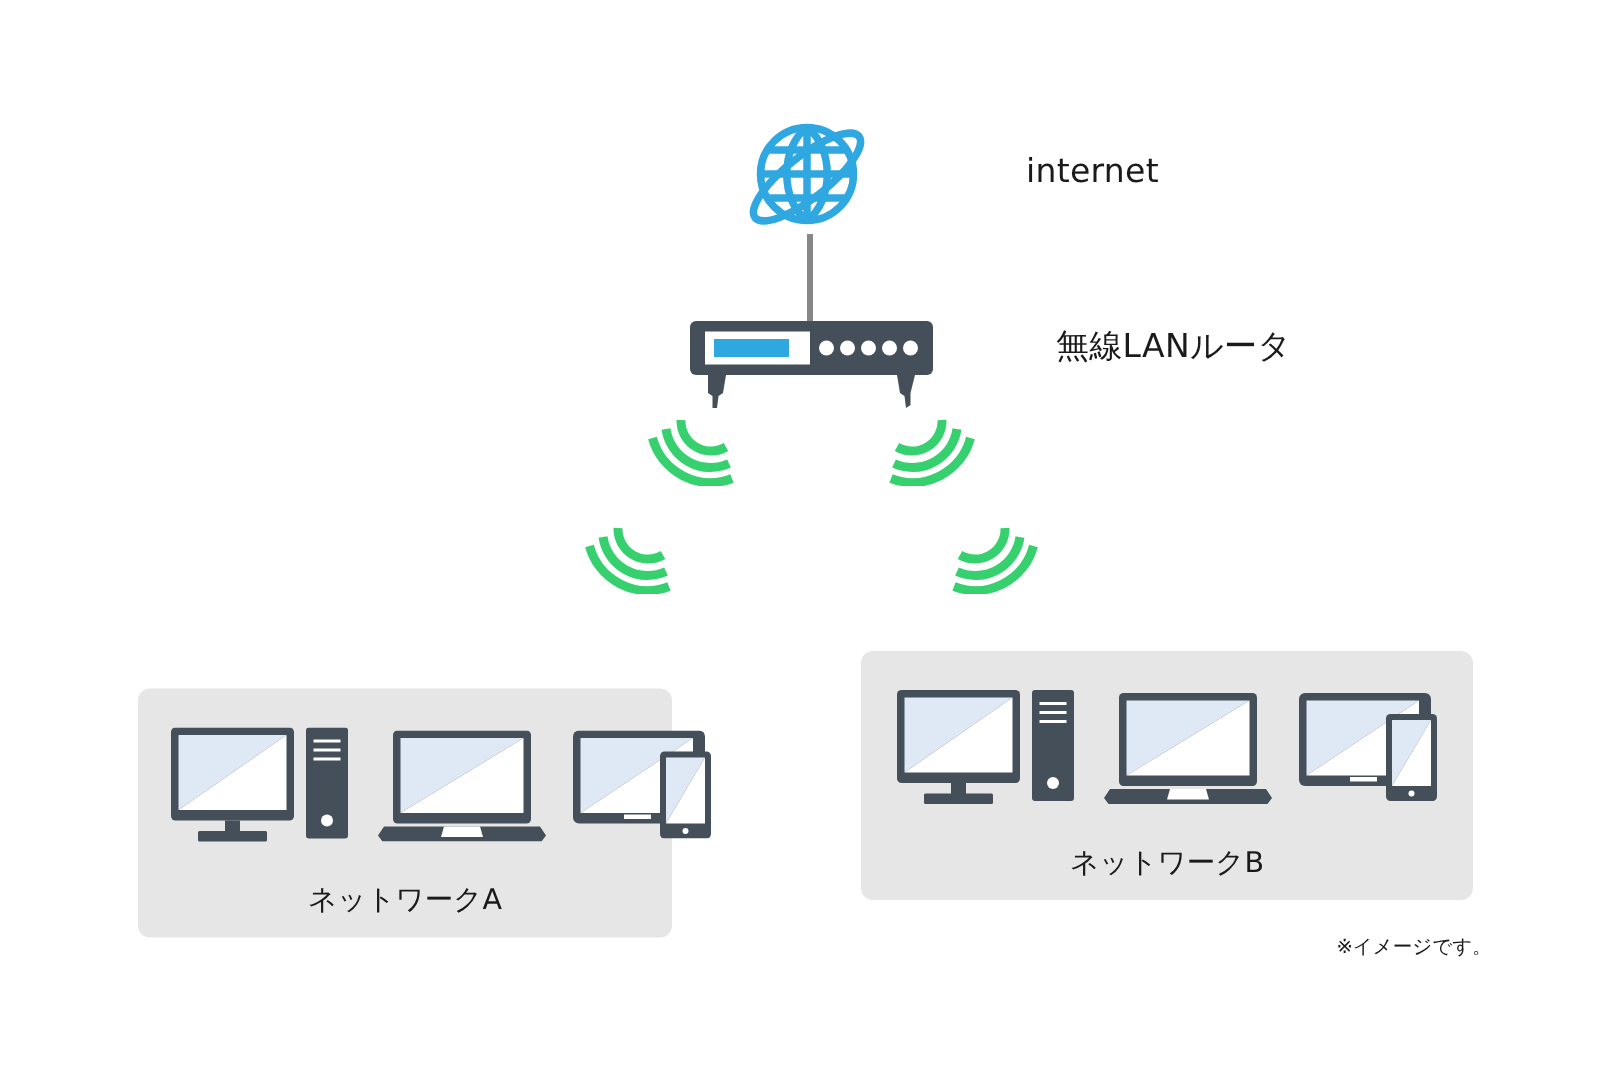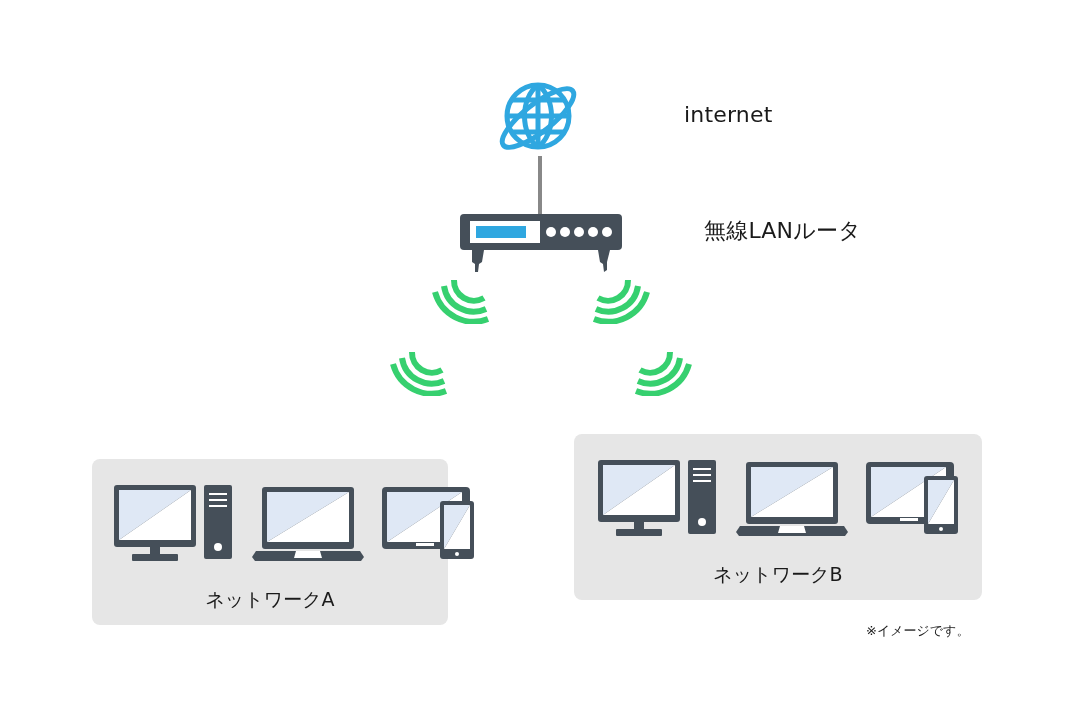--- a/index.html
+++ b/index.html
@@ -1,21 +1,21 @@
 <!DOCTYPE html>
 <html><head>
 <meta charset="utf-8">
 <style>
   html,body{margin:0;padding:0;background:#ffffff;}
   body{width:1080px;height:721px;position:relative;overflow:hidden;font-family:"DejaVu Sans","Liberation Sans",sans-serif;color:#1a1a1a;}
   .abs{position:absolute;}
   .label{font-size:22px;letter-spacing:0.2px;}
   .panel{position:absolute;background:#e6e6e6;border-radius:8px;}
   .panel-label{position:absolute;left:0;right:0;text-align:center;font-size:19px;top:128px;}
-  .note{font-size:13px;}
+  .note{font-size:13px;margin-left:25px;}
   svg{display:block;}
 </style>
 </head>
 <body>
 
 <svg class="abs" style="left:496px;top:76px;" width="86" height="86" viewBox="0 0 86 86">
   <g fill="none" stroke="#2fa7e0" stroke-width="5">
     <circle cx="42" cy="40" r="31"></circle>
     <line x1="42" y1="9" x2="42" y2="71"></line>
     <line x1="11" y1="40" x2="73" y2="40"></line>

